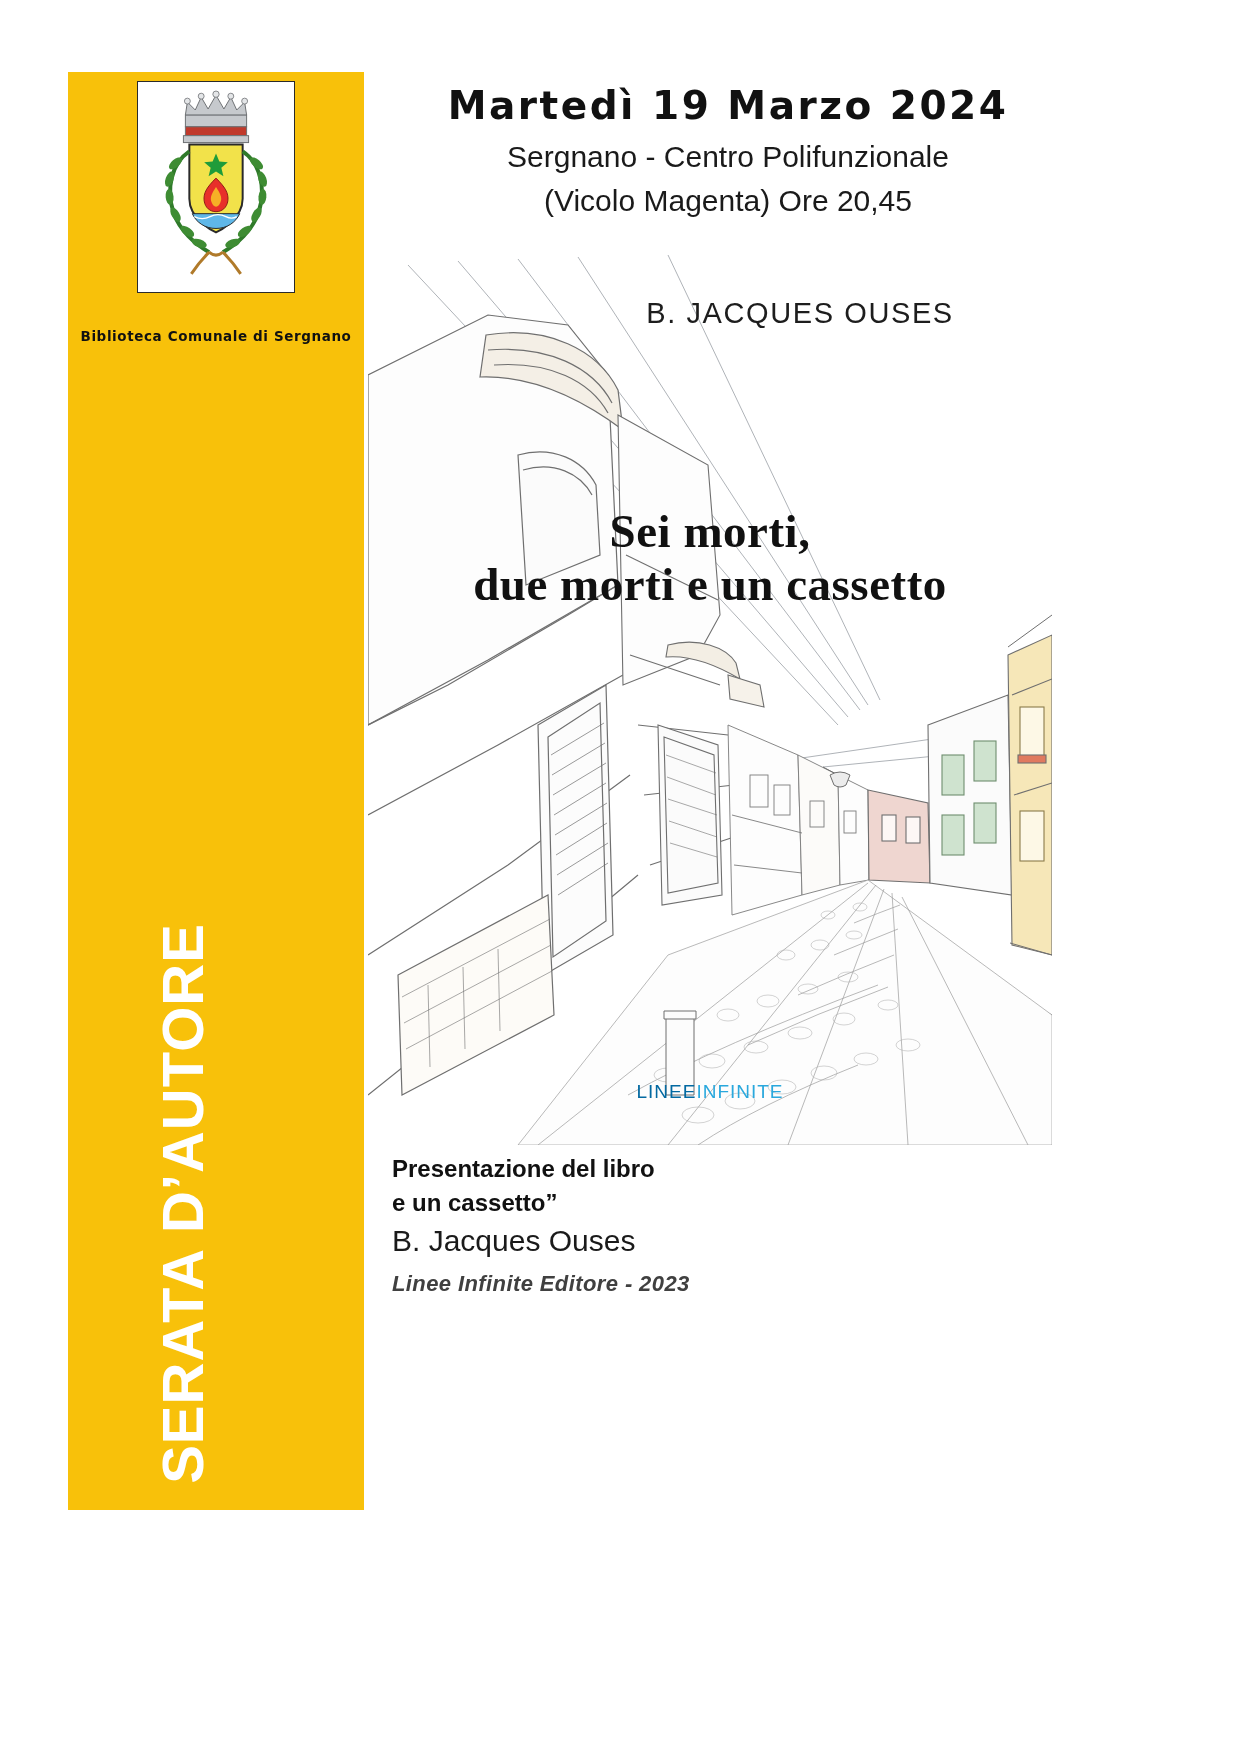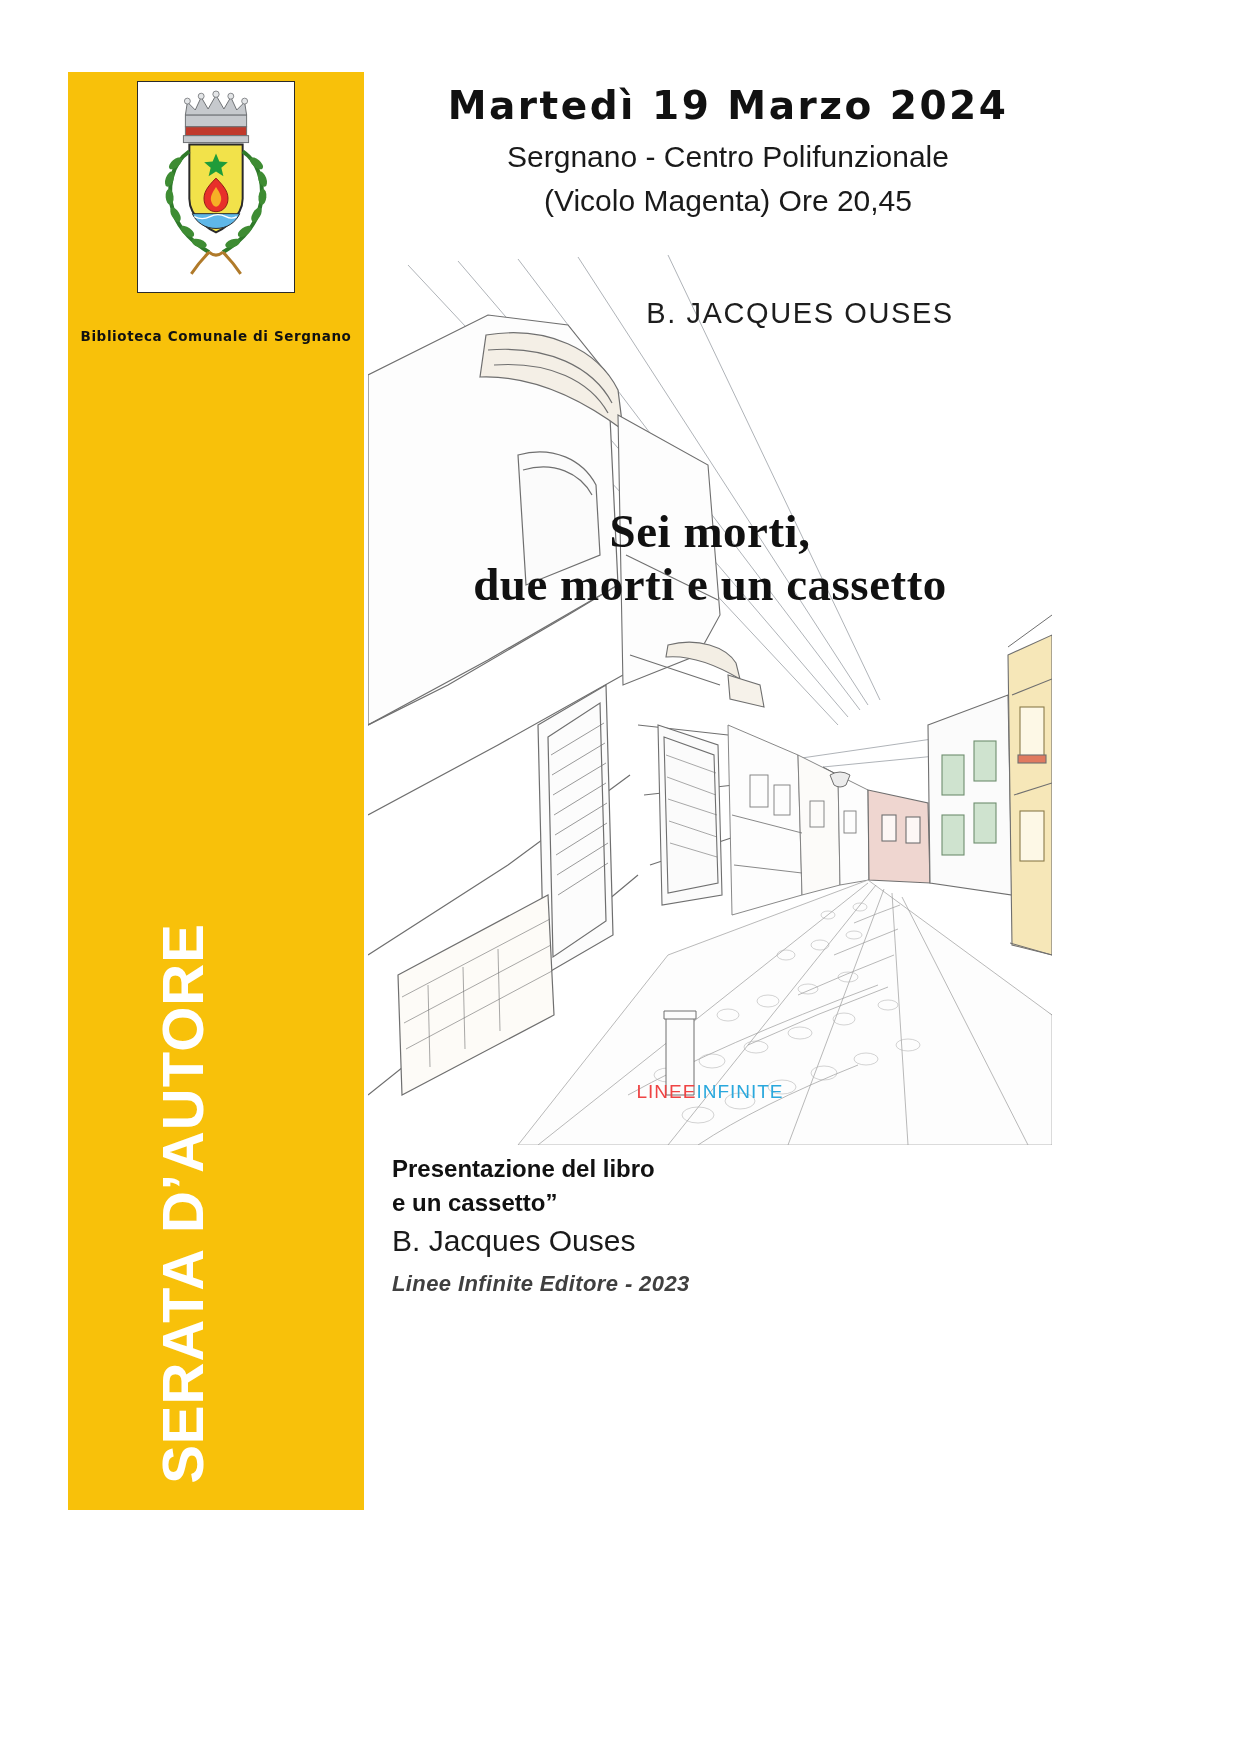--- a/index.html
+++ b/index.html
@@ -134,21 +134,21 @@
 
   .cover-publisher {
     position: absolute;
     left: 0; right: 0;
     bottom: 42px;
     text-align: center;
     font-family: "Liberation Sans", sans-serif;
     font-size: 19px;
     letter-spacing: 1px;
   }
-  .cover-publisher .p1 { color: #ef4444; }
+  .cover-publisher .p1 { color: #0369a1; }
   .cover-publisher .p2 { color: #2aa8dd; }
 
   
   .bottom-block {
     position: absolute;
     left: 392px;
     top: 1152px;
     width: 690px;
   }
   .bottom-block .hl {

